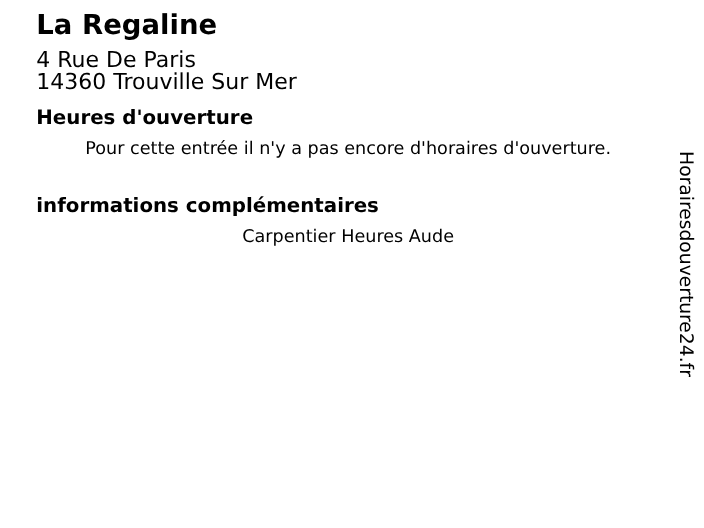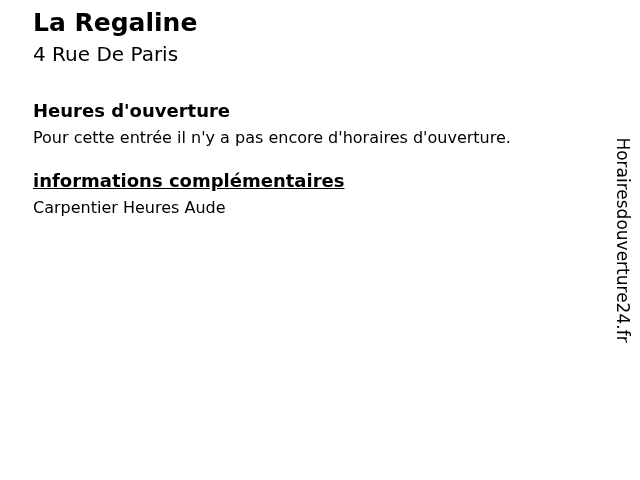--- a/index.html
+++ b/index.html
@@ -29,30 +29,30 @@
     font-size: 20px;
     line-height: 20px;
   }
   .section-heading {
     font-size: 18px;
     font-weight: bold;
     line-height: 22px;
     margin: 0;
   }
   .section-heading.first {
-    margin-top: 36px;
+    margin-top: 13px;
   }
   .section-heading.second {
-    margin-top: 22px;
-    text-decoration: underline;
+    margin-top: 32px;
   }
   .section-text {
     font-size: 16px;
     line-height: 20px;
     margin: 6px 0 0 0;
+    text-align: center;
   }
   .watermark {
     position: absolute;
     right: 7px;
     top: 50%;
     transform: translateY(-50%);
     writing-mode: vertical-rl;
     text-orientation: mixed;
     font-size: 17px;
     line-height: 20px;
@@ -61,20 +61,21 @@
   }
 </style>
 </head>
 <body>
 
 <div class="content">
   <h1 class="page-title">La Regaline</h1>
 
   <div class="address">
     <div>4 Rue De Paris</div>
+    <div>14360 Trouville Sur Mer</div>
   </div>
 
   <h2 class="section-heading first">Heures d'ouverture</h2>
 
   <p class="section-text">Pour cette entrée il n'y a pas encore d'horaires d'ouverture.</p>
 
   <h2 class="section-heading second">informations complémentaires</h2>
 
   <p class="section-text">Carpentier Heures Aude</p>
 </div>

